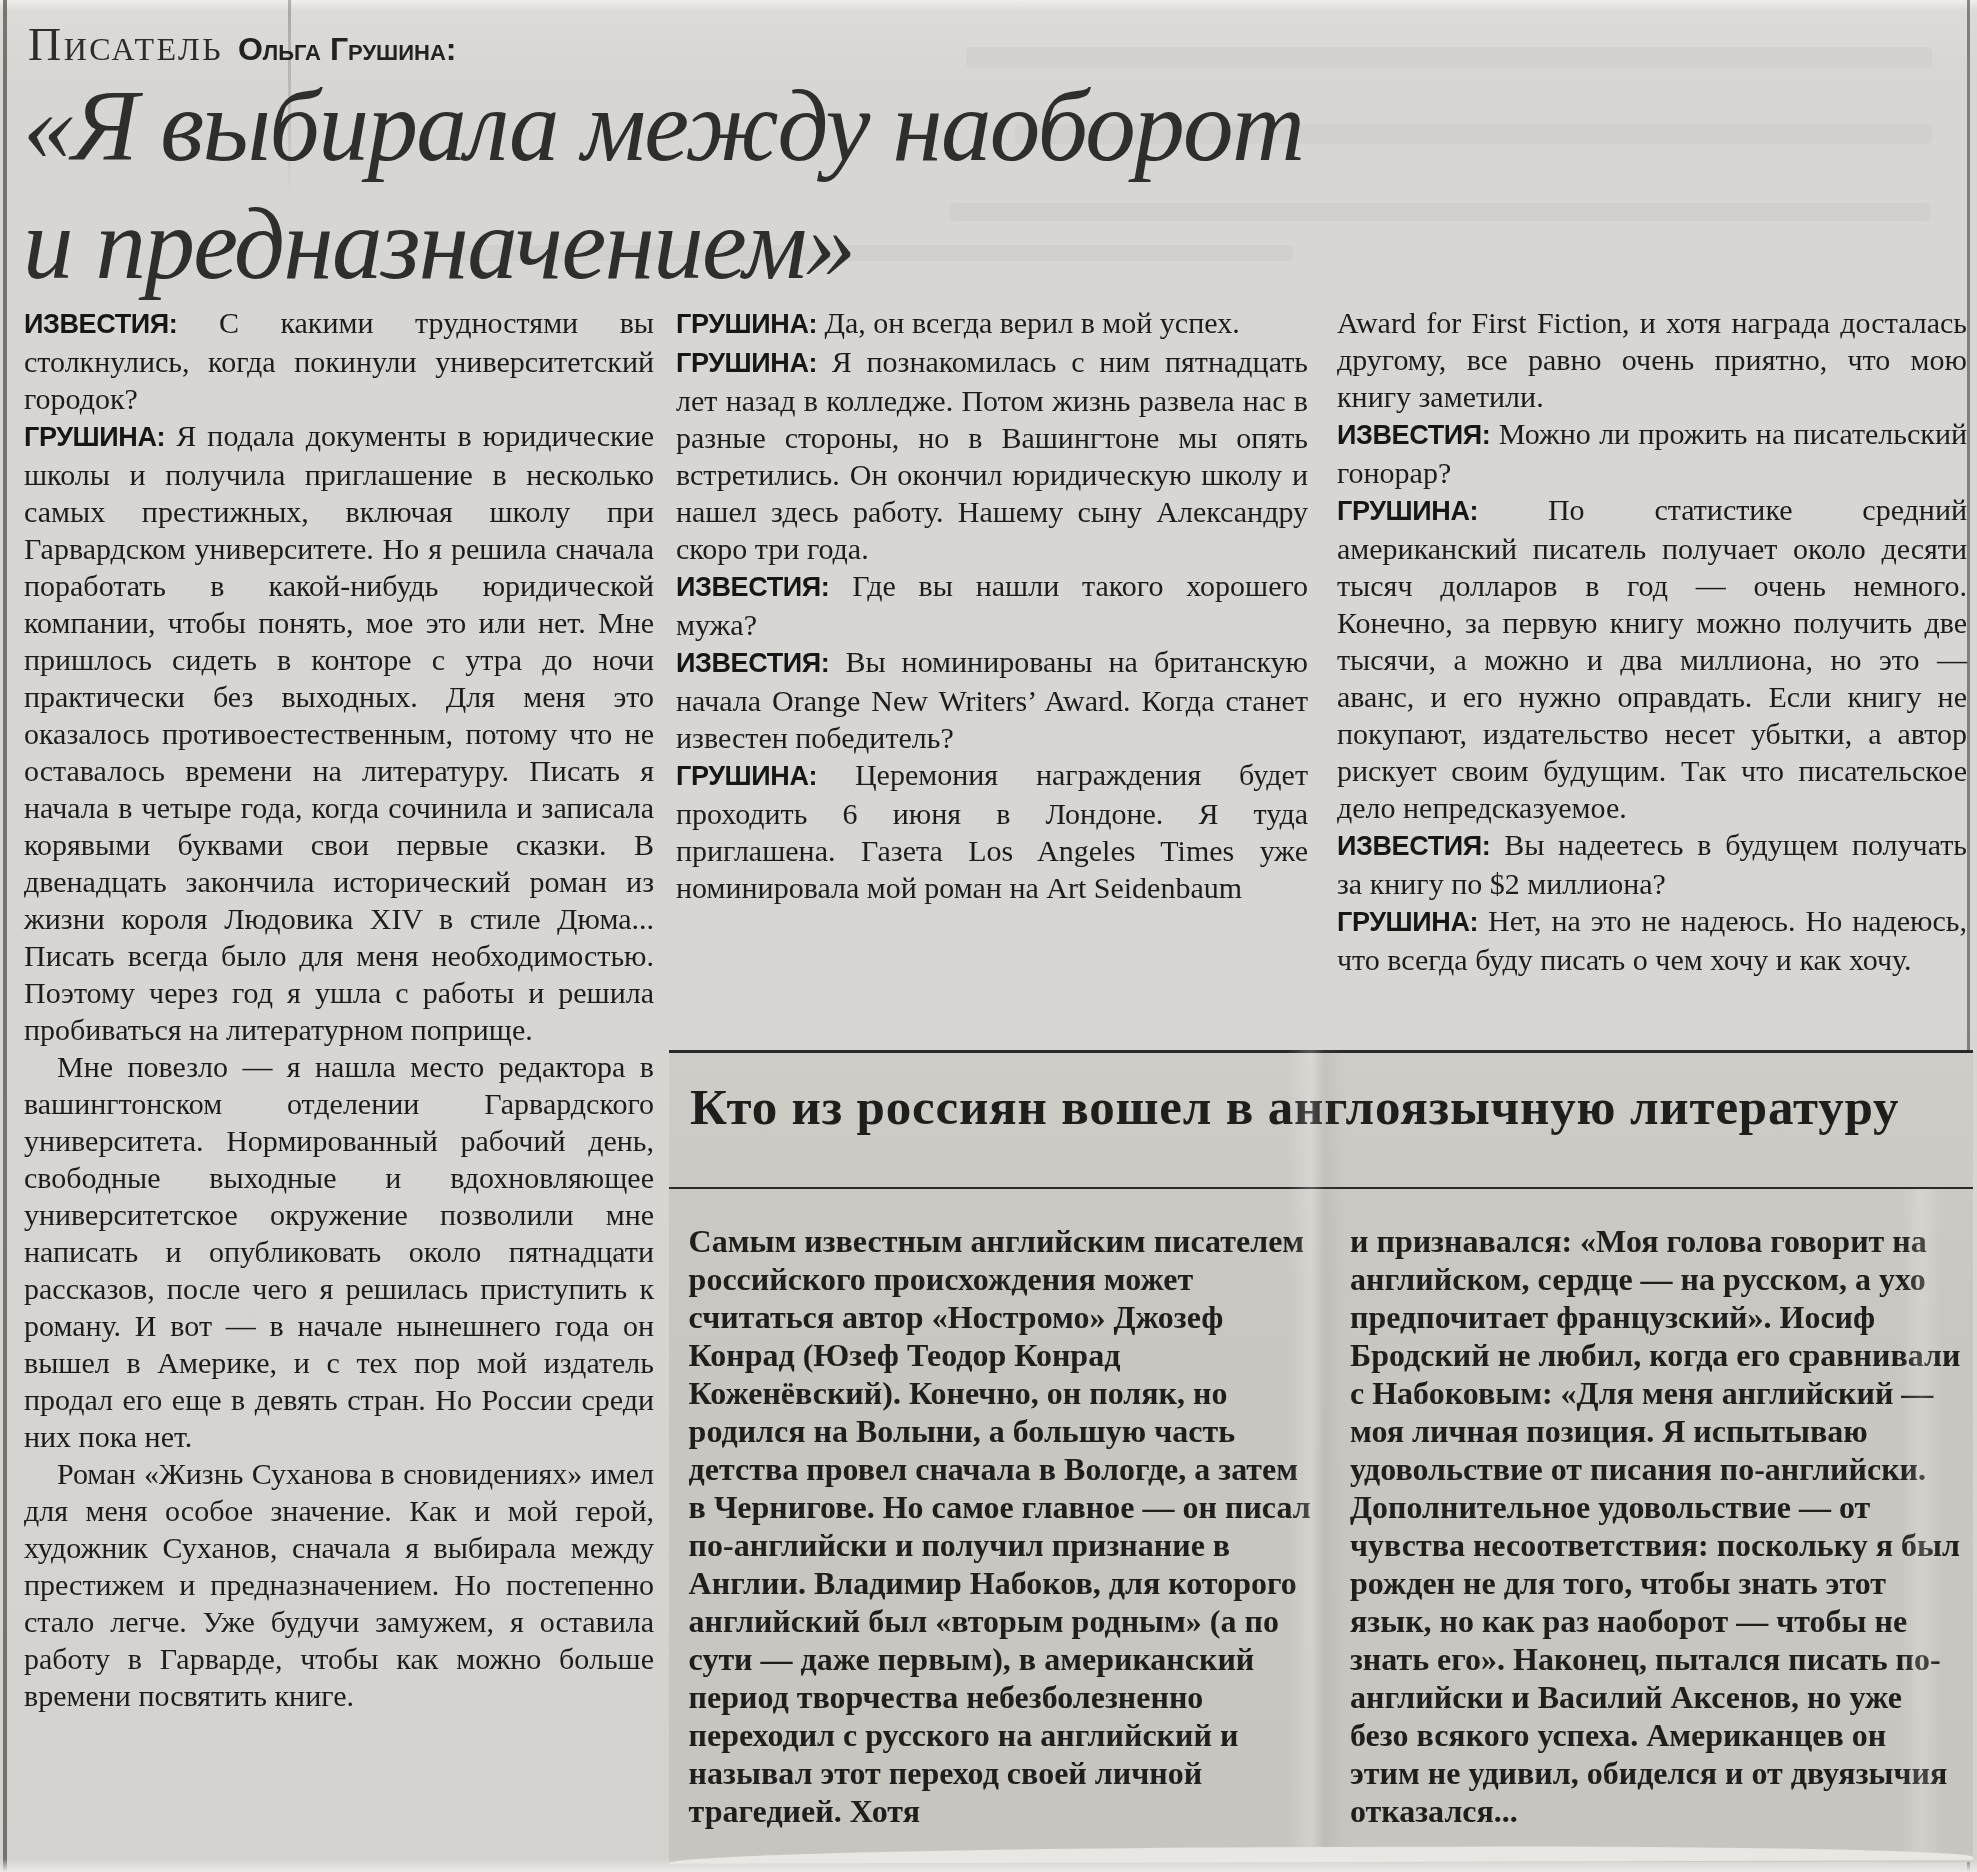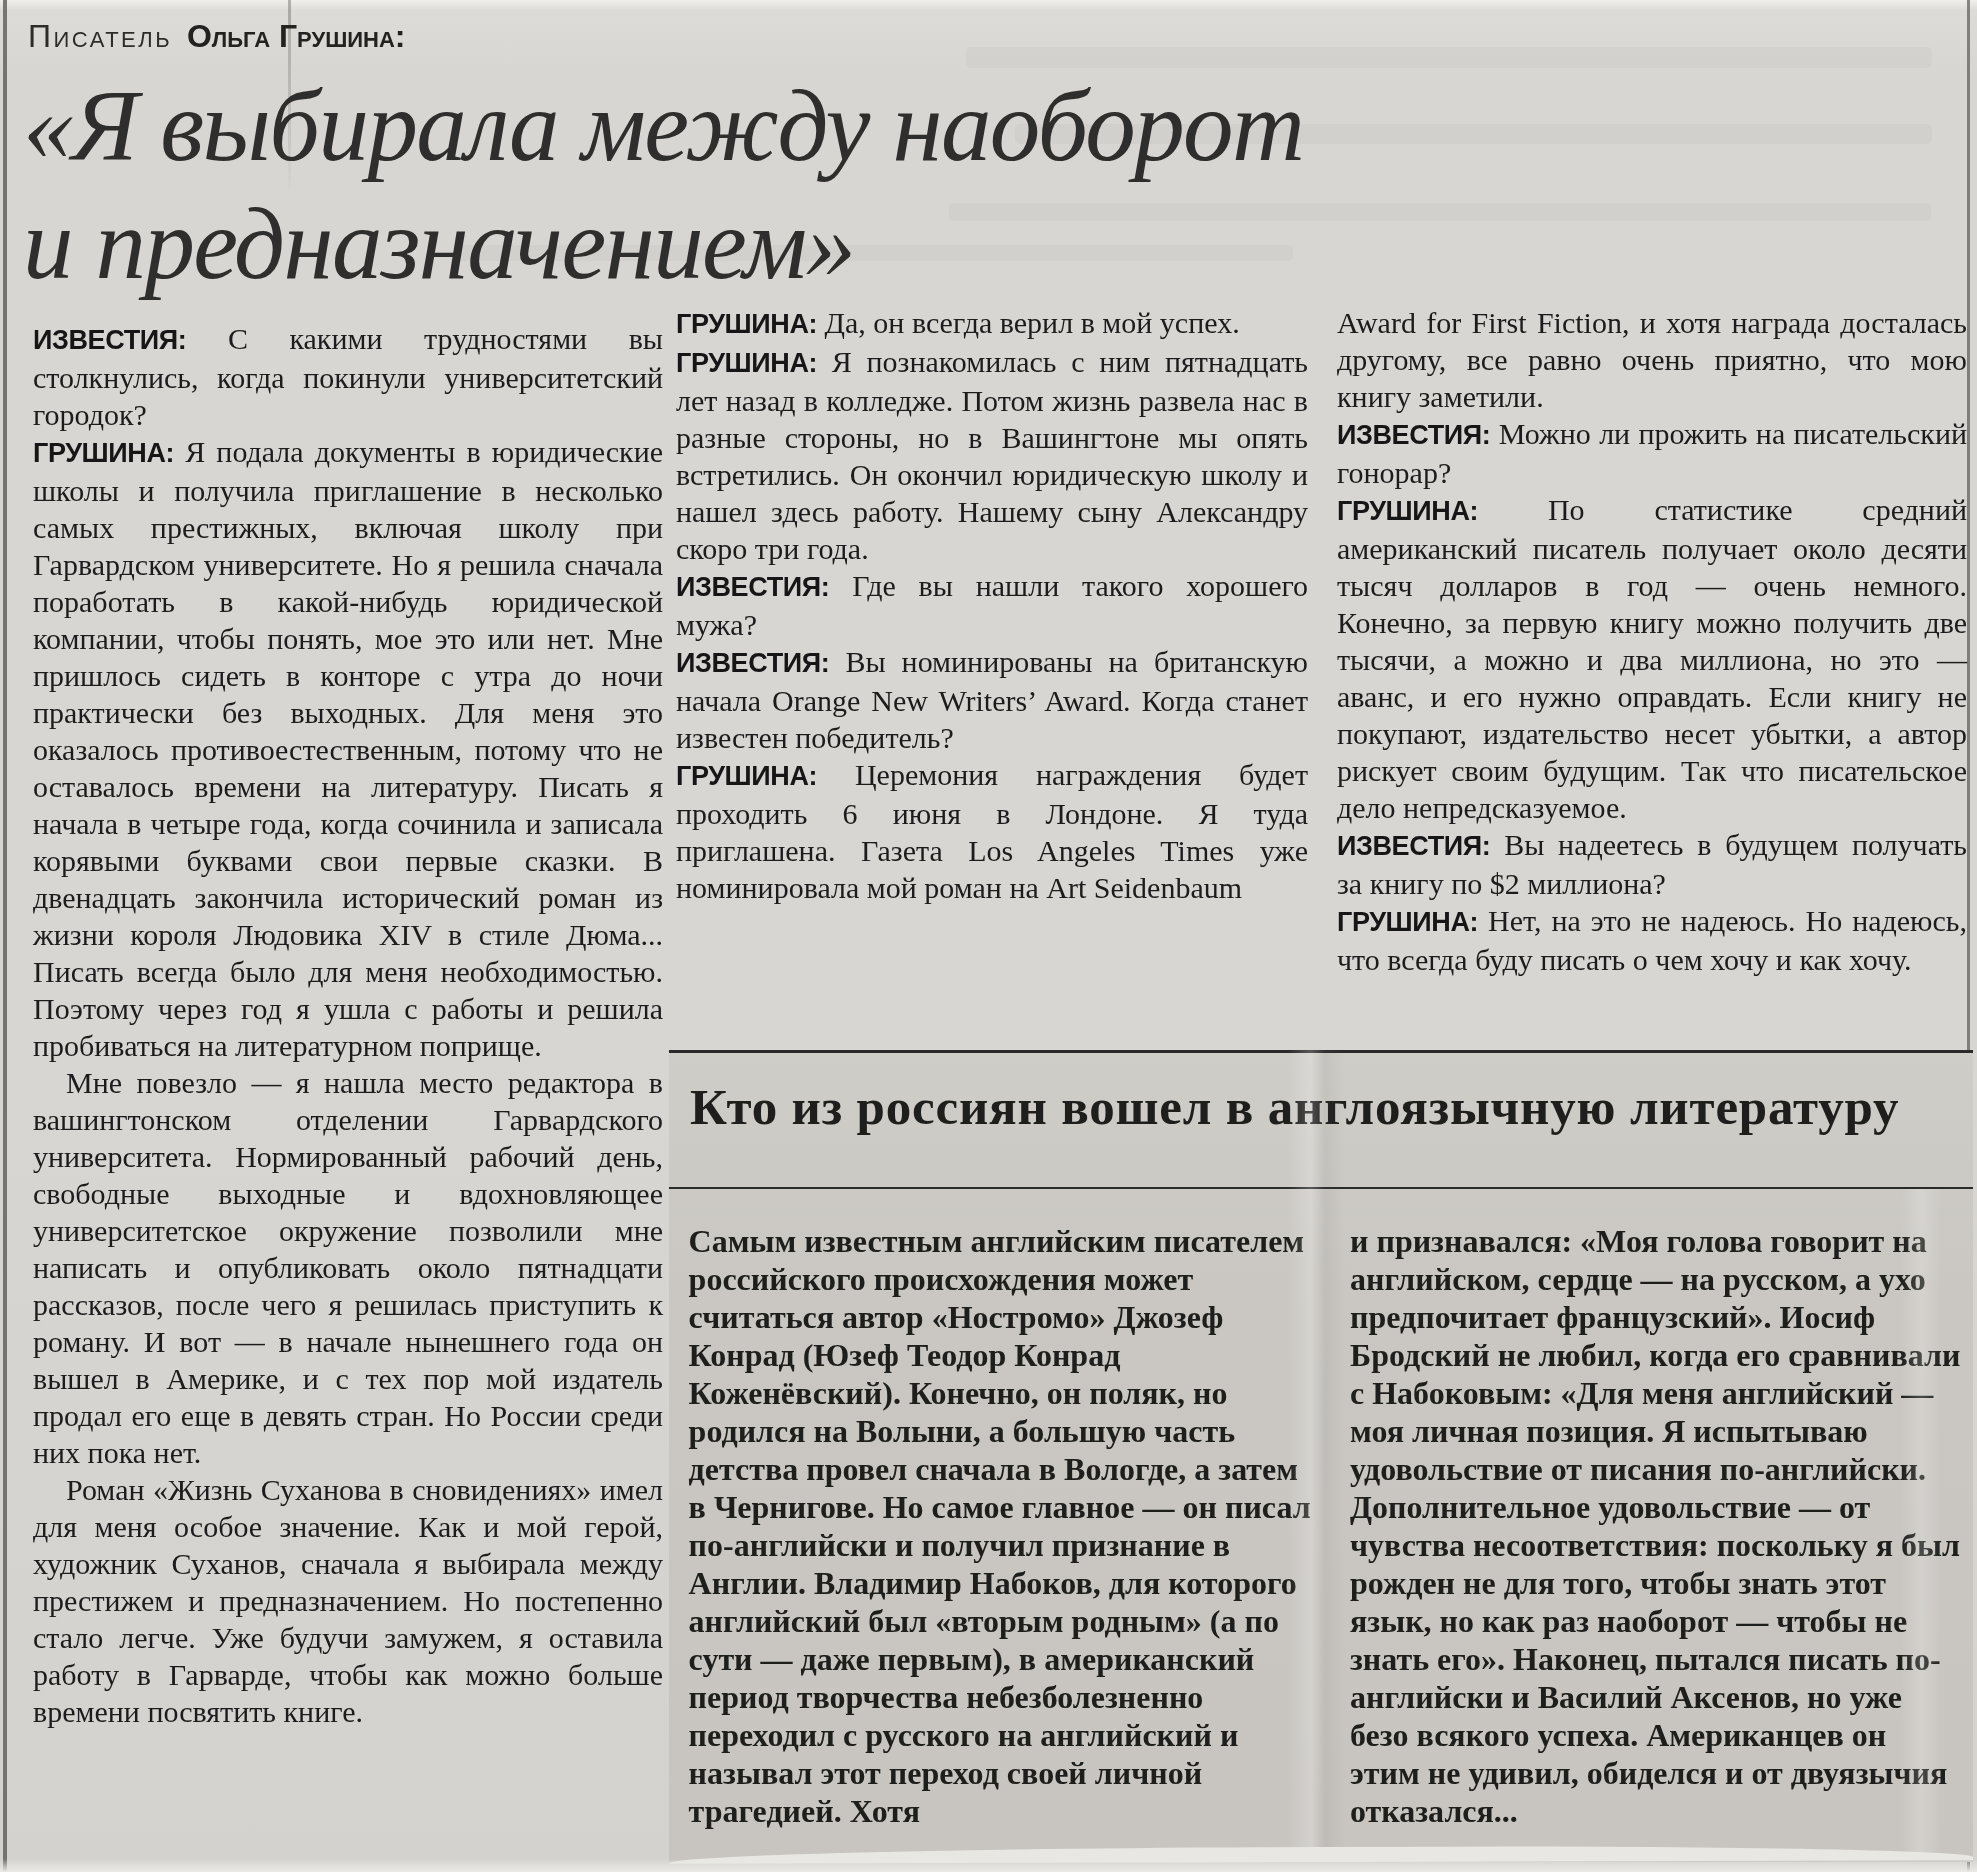--- a/index.html
+++ b/index.html
@@ -19,42 +19,42 @@
   .right-edge{position:absolute;left:1967px;top:0;width:3.3px;height:100%;
     background:#514f4b;opacity:.65;}
   .crease-top{position:absolute;left:288px;top:0;width:3.3px;height:196px;
     background:linear-gradient(180deg,rgba(70,68,64,.35),rgba(70,68,64,0));}
   .ghost-bar{position:absolute;background:rgba(70,68,64,.035);border-radius:4.9px;}
   .bottom-edge{position:absolute;left:0;top:1859px;width:100%;height:13px;
     background:linear-gradient(180deg,rgba(236,235,231,0),#eceae6);}
   
   .kicker{position:absolute;left:28px;top:18px;white-space:nowrap;}
   .kicker .role{
-    font-family:Liberation Sans, sans-serif;font-variant:small-caps;
-    font-size:32px;letter-spacing:2.5px;color:#2c2c2a;}
+    font-family:Liberation Serif, serif;font-variant:small-caps;
+    font-size:46px;letter-spacing:2.5px;color:#2c2c2a;}
   .kicker .name{
     font-family:"Liberation Sans","DejaVu Sans",sans-serif;font-weight:bold;
     font-variant:small-caps;font-size:32px;letter-spacing:0;color:#222220;
     margin-left:11.5px;}
   
   .headline{
     position:absolute;left:23px;top:67px;
     font-style:italic;font-weight:normal;
     font-size:101px;line-height:1.17;color:#2e2e2c;
     letter-spacing:-1.6px;white-space:nowrap;}
   
   .col{
     position:absolute;top:304px;
     font-size:30px;line-height:37px;text-align:justify;color:#1c1c1c;}
   .col p{margin:0;}
   .col p.ind{text-indent:33px;}
   .spk{
     font-family:"Liberation Sans","DejaVu Sans",sans-serif;
     font-weight:bold;font-size:27px;letter-spacing:-0.4px;color:#161616;}
-  #col1{left:33px;width:630px;margin-top:16px;}
+  #col1{left:24px;width:630px;}
   #col2{left:676px;width:632px;}
   #col3{left:1337px;width:630px;}
   
   .panel{
     position:absolute;left:669px;top:1050px;width:1304px;height:812px;
     background:linear-gradient(180deg,#cfcdc8 0%,#cac7c2 30%,#c8c5c0 100%);}
   .panel .rule{position:absolute;left:0;width:100%;height:2.5px;background:#2a2a28;}
   .panel .rule.top{top:0;}
   .panel .rule.mid{top:137px;height:1.6px;}
   .panel-title{

